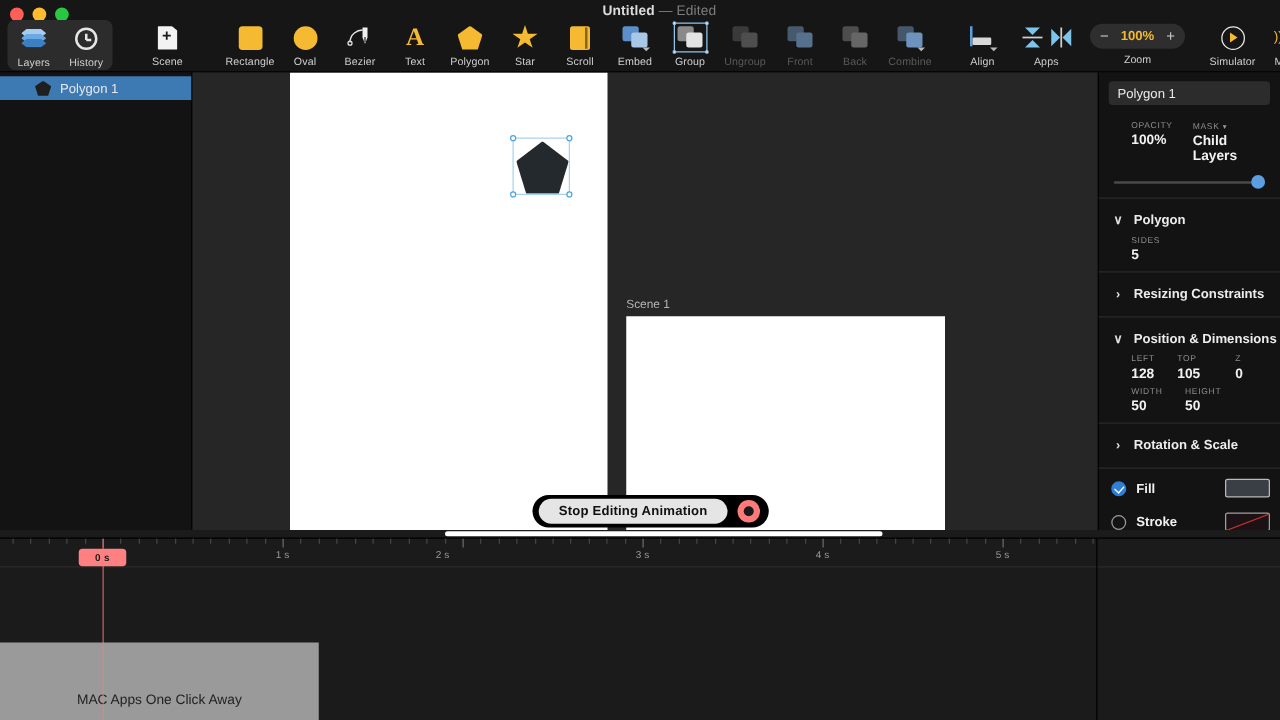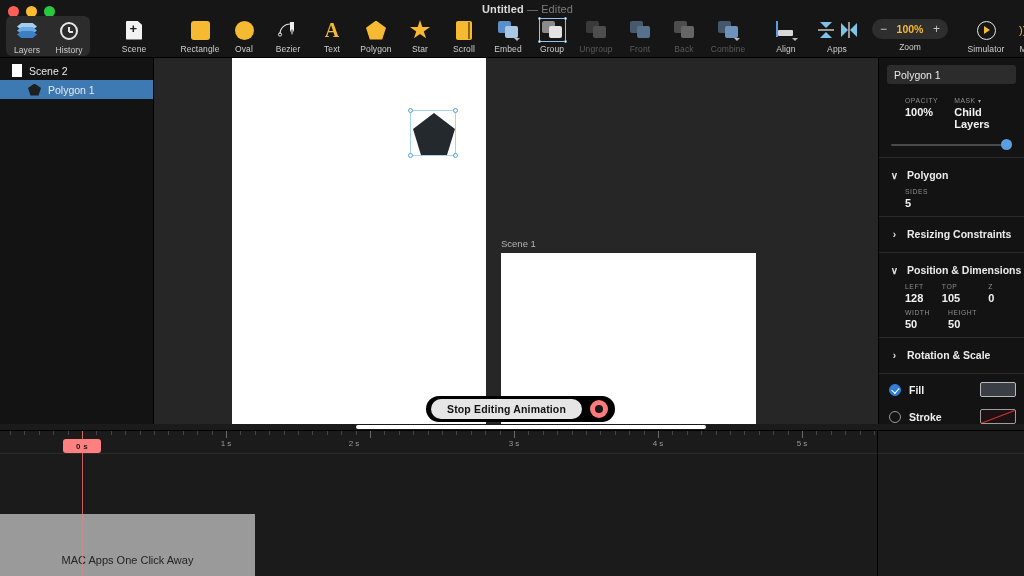--- a/index.html
+++ b/index.html
@@ -533,24 +533,20 @@
         </div>
 
       </div>
 
     </div>
   </div>
 
   <div class="body">
 
     <div class="sidebar">
-      <div class="lrow">
-        <span class="sw-rect"></span>
-        <span>Scene 2</span>
-      </div>
       <div class="lrow child sel">
         <span class="sw-poly"></span>
         <span>Polygon 1</span>
       </div>
     </div>
 
     <div class="canvas">
       <div class="sheet" id="sheet2">
         <div class="shape-sel">
           <div class="pent"></div>

